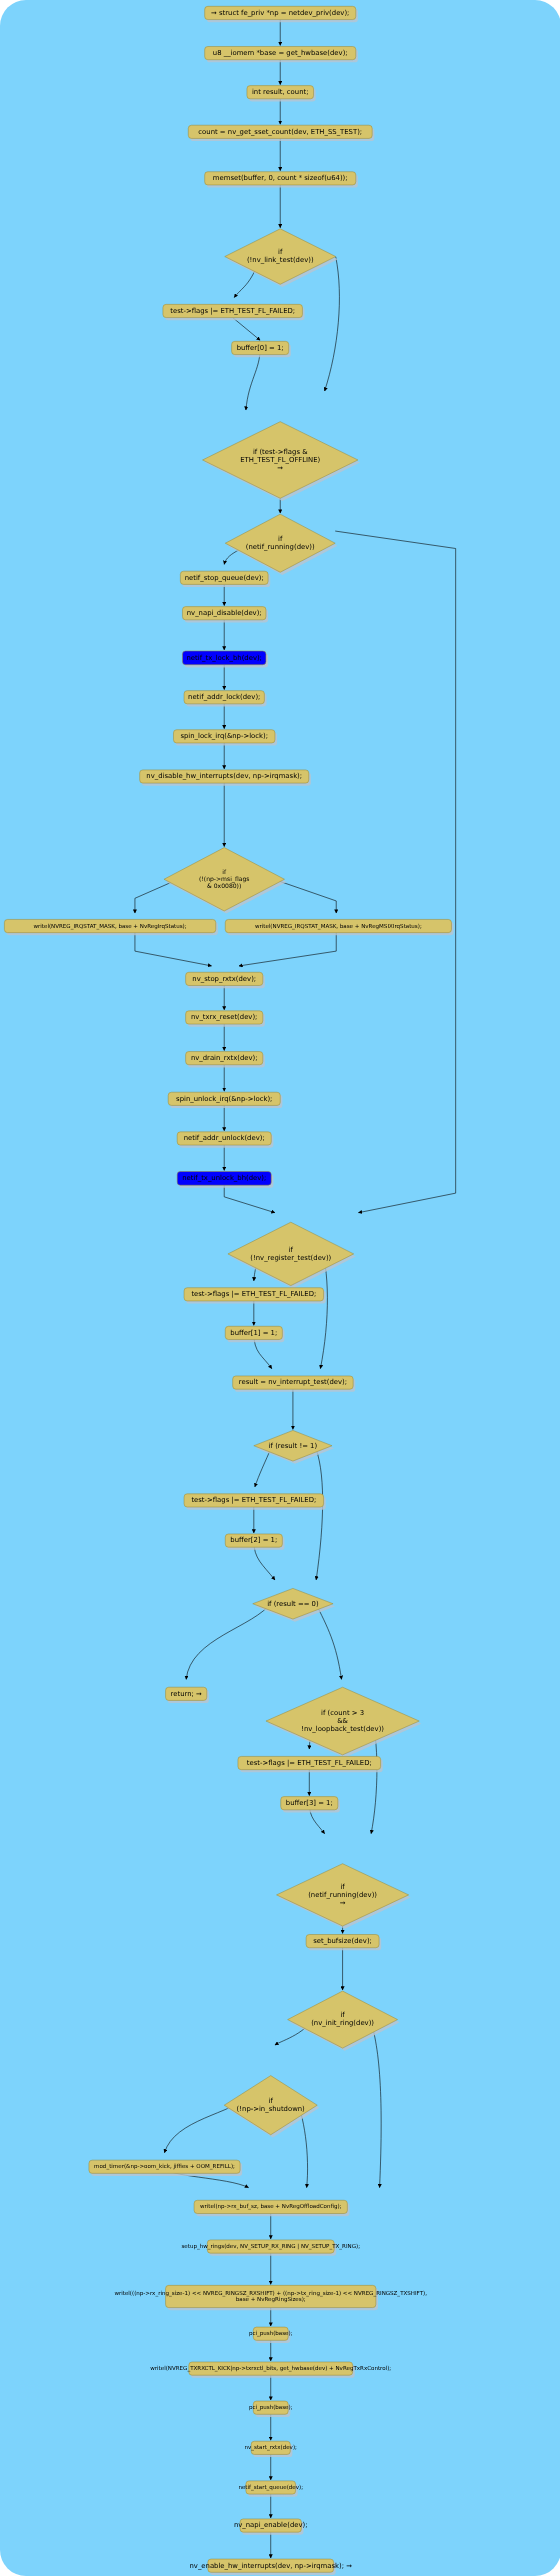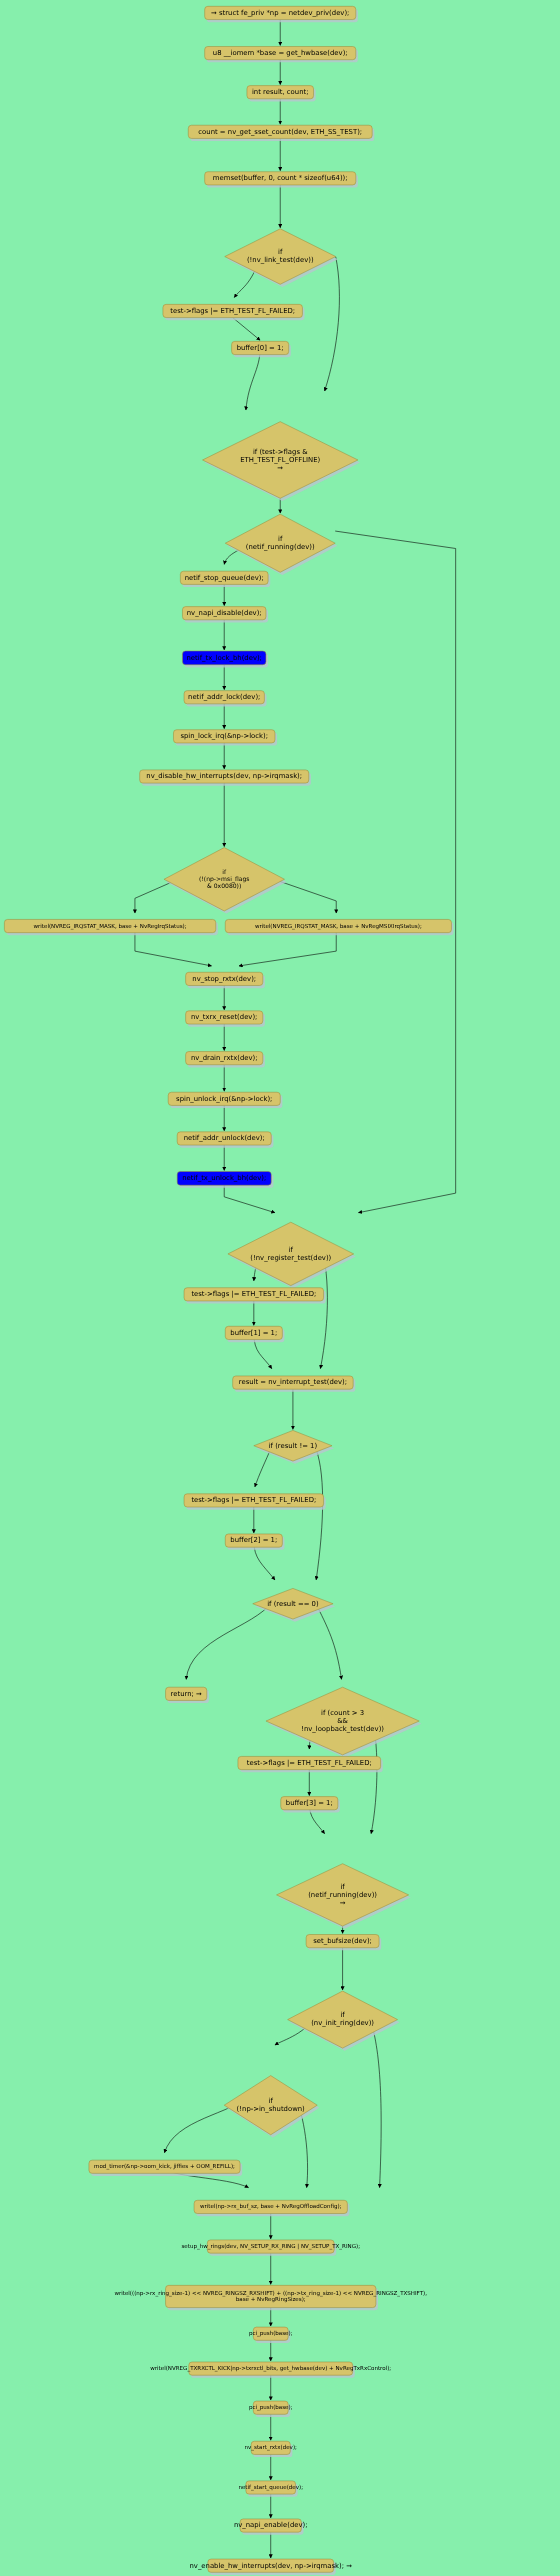--- a/index.html
+++ b/index.html
@@ -7,22 +7,23 @@
     padding: 0;
     background: #ffffff;
   }
   body {
     font-family: "DejaVu Sans", sans-serif;
   }
   #chart-root {
     position: relative;
     width: 561px;
     height: 2576px;
-    background: #86efac;
+    background: #7dd3fc;
     overflow: hidden;
+    border-radius: 26px;
   }
   svg#flow {
     display: block;
     width: 561px;
     height: 2576px;
   }
   .node-label {
     font-family: "DejaVu Sans", sans-serif;
     font-size: 13px;
     fill: #000000;

